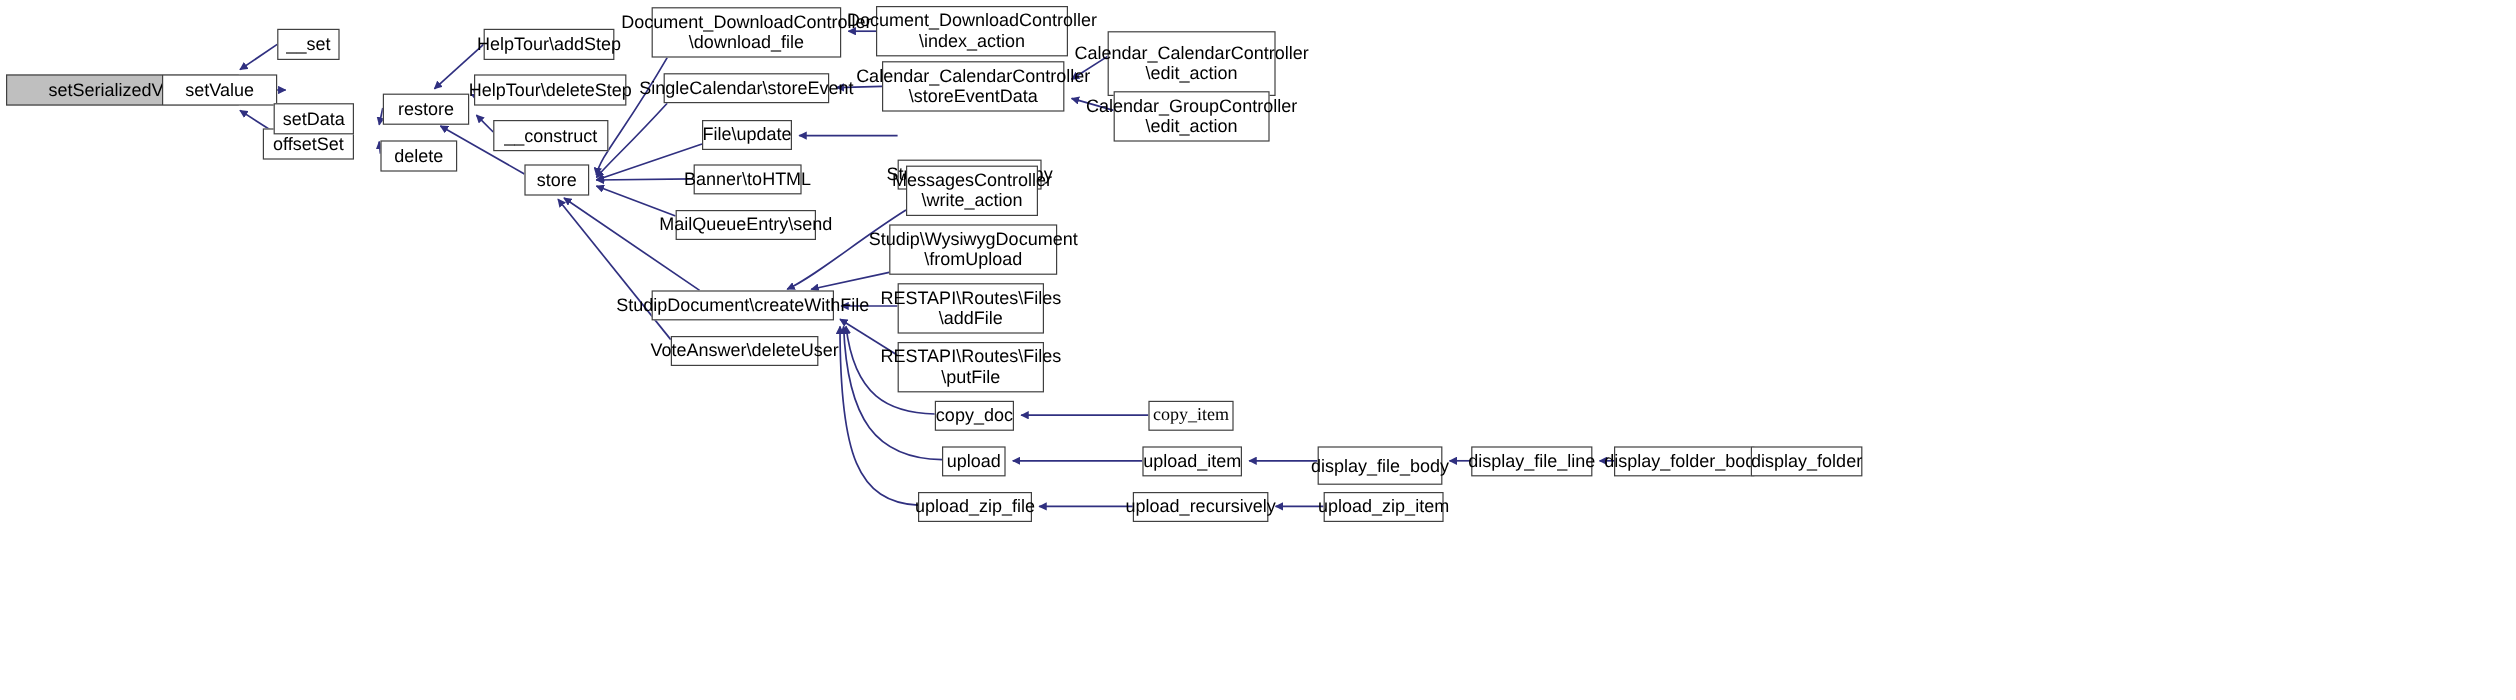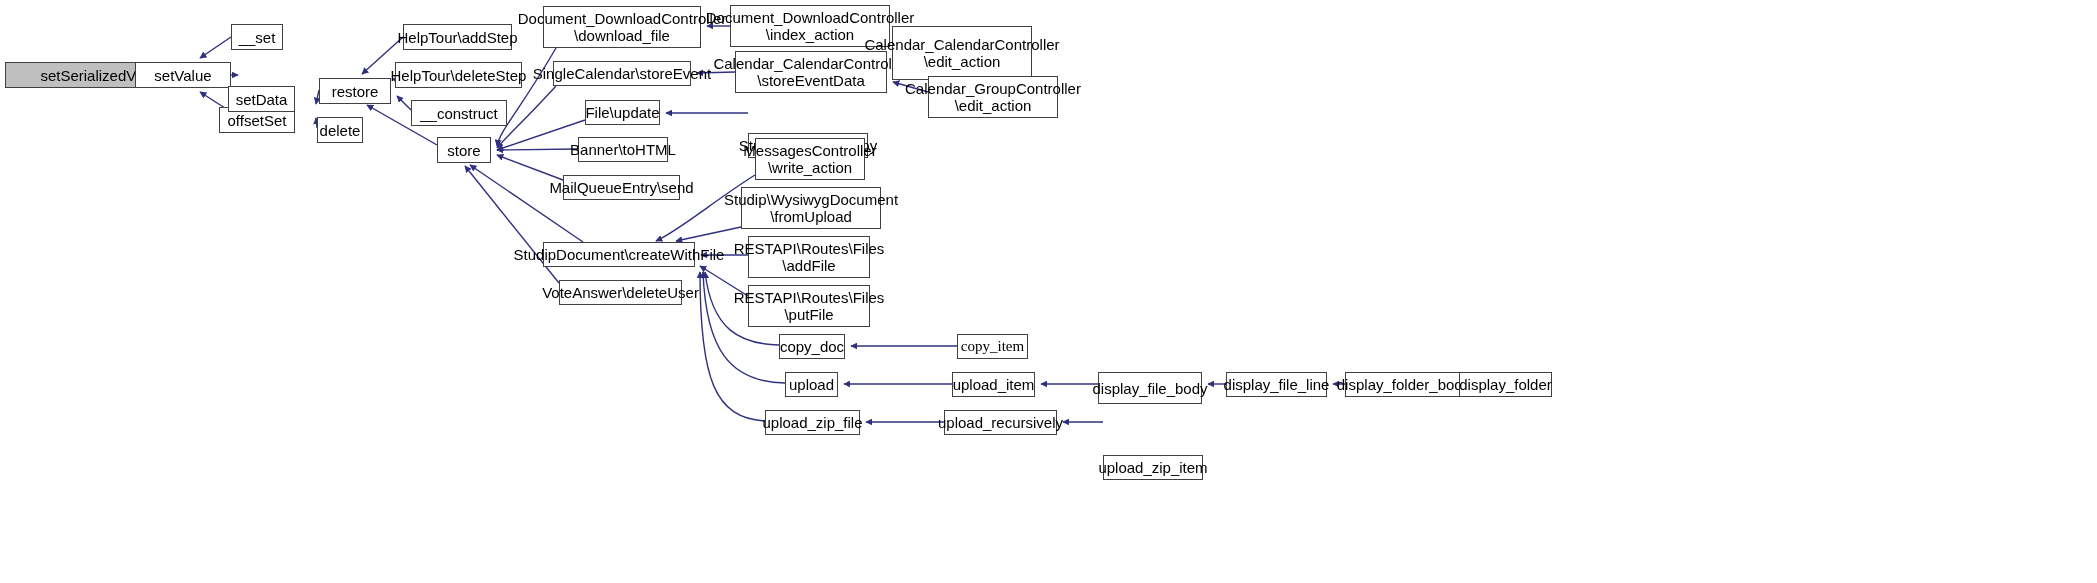--- a/index.html
+++ b/index.html
@@ -95,21 +95,21 @@
         <path d="M 1459,390 L 1468,390" fill="none" stroke="#303080" stroke-width="1.4" marker-end="url(#arrow)"></path>
       </g>
   </svg>
   <div id="node-layer">
       <div class="node root" style="left: 5px; top: 62px; width: 194px; height: 26px;">setSerializedValue</div>
       <div class="node" style="left: 135px; top: 62px; width: 96px; height: 26px;">setValue</div>
       <div class="node" style="left: 231px; top: 24px; width: 52px; height: 26px;">__set</div>
       <div class="node" style="left: 219px; top: 62px; width: 76px; height: 26px; margin-top: 45px;">offsetSet</div>
       <div class="node" style="left: 228px; top: 86px; width: 67px; height: 26px;">setData</div>
       <div class="node" style="left: 319px; top: 78px; width: 72px; height: 26px;">restore</div>
-      <div class="node" style="left: 317px; top: 117px; width: 46px; height: 26px;">delete</div>
+      <div class="node" style="left: 317px; top: 117px; width: 64px; height: 26px;">delete</div>
       <div class="node" style="left: 403px; top: 24px; width: 109px; height: 26px;">HelpTour\addStep</div>
       <div class="node" style="left: 395px; top: 62px; width: 127px; height: 26px;">HelpTour\deleteStep</div>
       <div class="node" style="left: 411px; top: 100px; width: 96px; height: 26px;">__construct</div>
       <div class="node" style="left: 437px; top: 137px; width: 54px; height: 26px;">store</div>
       <div class="node" style="left: 543px; top: 6px; width: 158px; height: 42px;">Document_DownloadController
 \download_file</div>
       <div class="node" style="left: 553px; top: 61px; width: 138px; height: 25px;">SingleCalendar\storeEvent</div>
       <div class="node" style="left: 585px; top: 100px; width: 75px; height: 25px;">File\update</div>
       <div class="node" style="left: 578px; top: 137px; width: 90px; height: 25px;">Banner\toHTML</div>
       <div class="node" style="left: 563px; top: 175px; width: 117px; height: 25px;">MailQueueEntry\send</div>
@@ -121,29 +121,29 @@
 \storeEventData</div>
       <div class="node" style="left: 748px; top: 101px; width: 120px; height: 25px; margin-top: 32px;">StudipDirectory\copy</div>
       <div class="node" style="left: 755px; top: 138px; width: 110px; height: 42px;">MessagesController
 \write_action</div>
       <div class="node" style="left: 741px; top: 187px; width: 140px; height: 42px;">Studip\WysiwygDocument
 \fromUpload</div>
       <div class="node" style="left: 748px; top: 236px; width: 122px; height: 42px;">RESTAPI\Routes\Files
 \addFile</div>
       <div class="node" style="left: 748px; top: 285px; width: 122px; height: 42px;">RESTAPI\Routes\Files
 \putFile</div>
-      <div class="node" style="left: 892px; top: 26px; width: 140px; height: 54px;">Calendar_CalendarController
+      <div class="node" style="left: 923px; top: 26px; width: 140px; height: 54px;">Calendar_CalendarController
 \edit_action</div>
       <div class="node" style="left: 928px; top: 76px; width: 130px; height: 42px;">Calendar_GroupController
 \edit_action</div>
       <div class="node" style="left: 779px; top: 334px; width: 66px; height: 25px;">copy_doc</div>
       <div class="node" style="left: 785px; top: 372px; width: 53px; height: 25px;">upload</div>
       <div class="node" style="left: 765px; top: 410px; width: 95px; height: 25px;">upload_zip_file</div>
       <div class="node" style="left: 957px; top: 334px; width: 71px; height: 25px; font-family: Liberation Serif, serif;">copy_item</div>
       <div class="node" style="left: 952px; top: 372px; width: 83px; height: 25px;">upload_item</div>
       <div class="node" style="left: 944px; top: 410px; width: 113px; height: 25px;">upload_recursively</div>
       <div class="node" style="left: 1098px; top: 372px; width: 104px; height: 32px;">display_file_body</div>
-      <div class="node" style="left: 1103px; top: 410px; width: 100px; height: 25px; margin-top: 45px;">upload_zip_item</div>
+      <div class="node" style="left: 1103px; top: 410px; width: 100px; height: 25px;">upload_zip_item</div>
       <div class="node" style="left: 1226px; top: 372px; width: 101px; height: 25px;">display_file_line</div>
       <div class="node" style="left: 1345px; top: 372px; width: 117px; height: 25px;">display_folder_body</div>
       <div class="node" style="left: 1459px; top: 372px; width: 93px; height: 25px;">display_folder</div>
     </div>
 </div>
 
 </body></html>

